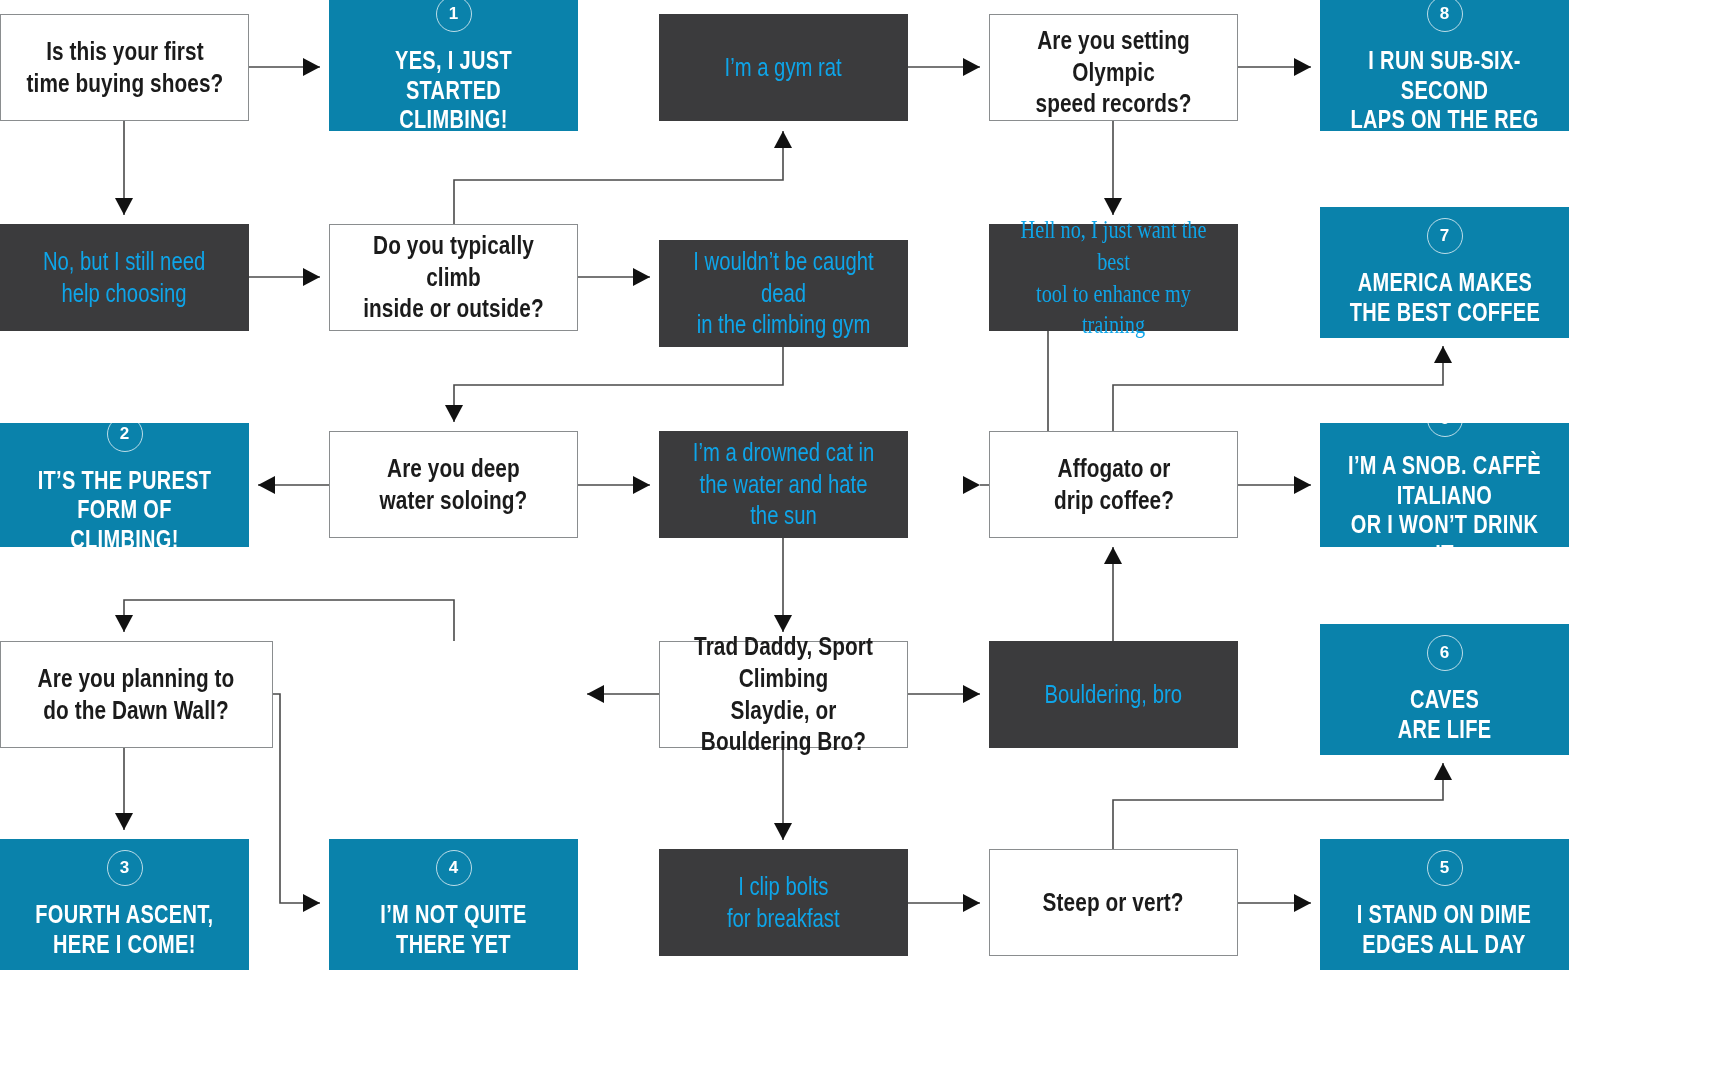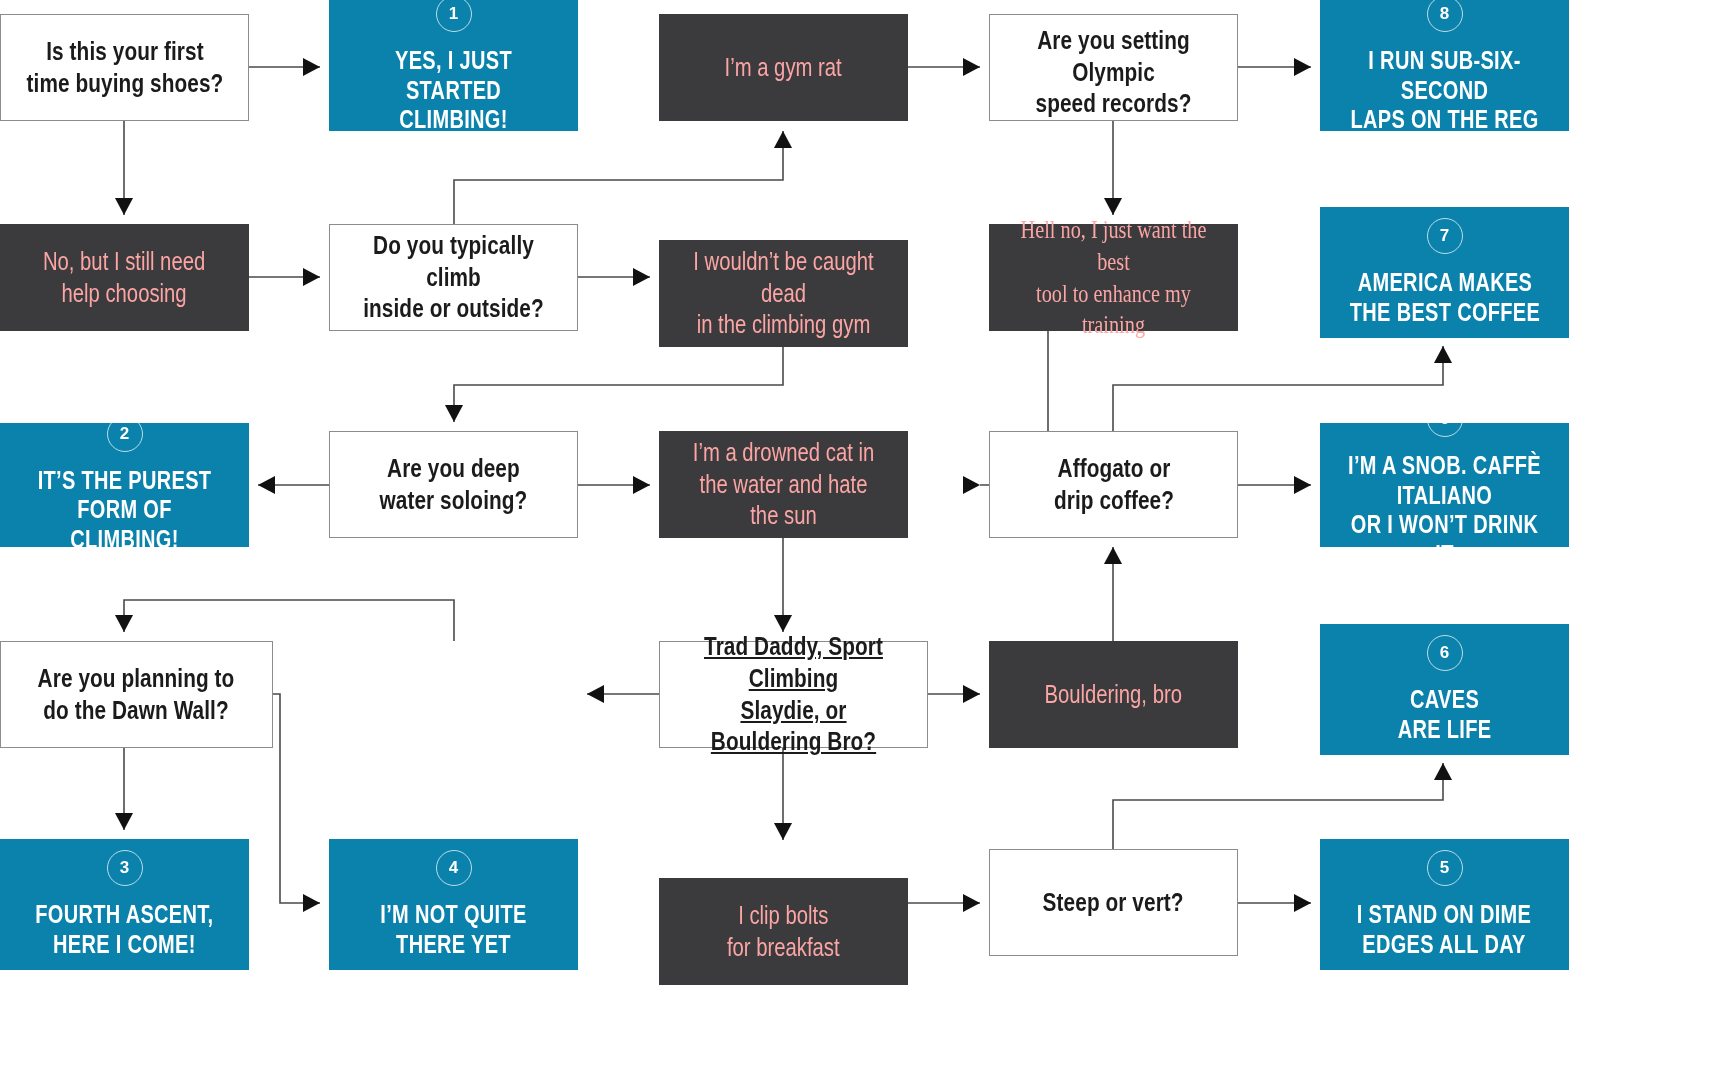--- a/index.html
+++ b/index.html
@@ -48,21 +48,21 @@
     line-height: 1.22;
     font-weight: 700;
     font-stretch: condensed;
     letter-spacing: 0.1px;
     transform: scaleX(0.80);
   }
   
   .node.answer {
     background: #3b3b3d;
     border: none;
-    color: #fca5a5;
+    color: #0ea5e9;
   }
   .node.answer .txt {
     font-size: 26px;
     line-height: 1.22;
     font-weight: 400;
     transform: scaleX(0.78);
   }
   
   .node.result {
     background: #0a82ab;
@@ -259,21 +259,21 @@
     </div>
     <div class="node result" style="left: 1320px; top: 423px; width: 249px; height: 124px;">
       <div class="badge">6</div>
       <div class="txt">I’M A SNOB. CAFFÈ ITALIANO
 OR I WON’T DRINK IT</div>
     </div>
     <div class="node question" style="left: 0px; top: 641px; width: 273px; height: 107px;">
       <div class="txt">Are you planning to
 do the Dawn Wall?</div>
     </div>
-    <div class="node question" style="left: 659px; top: 641px; width: 269px; height: 107px; text-decoration: underline;">
+    <div class="node question" style="left: 659px; top: 641px; width: 249px; height: 107px;">
       <div class="txt">Trad Daddy, Sport Climbing
 Slaydie, or Bouldering Bro?</div>
     </div>
     <div class="node answer" style="left: 989px; top: 641px; width: 249px; height: 107px;">
       <div class="txt">Bouldering, bro</div>
     </div>
     <div class="node result" style="left: 1320px; top: 624px; width: 249px; height: 131px;">
       <div class="badge">6</div>
       <div class="txt">CAVES
 ARE LIFE</div>
@@ -281,21 +281,21 @@
     <div class="node result" style="left: 0px; top: 839px; width: 249px; height: 131px;">
       <div class="badge">3</div>
       <div class="txt">FOURTH ASCENT,
 HERE I COME!</div>
     </div>
     <div class="node result" style="left: 329px; top: 839px; width: 249px; height: 131px;">
       <div class="badge">4</div>
       <div class="txt">I’M NOT QUITE
 THERE YET</div>
     </div>
-    <div class="node answer" style="left: 659px; top: 849px; width: 249px; height: 107px; margin-top: 29px;">
+    <div class="node answer" style="left: 659px; top: 849px; width: 249px; height: 107px;">
       <div class="txt">I clip bolts
 for breakfast</div>
     </div>
     <div class="node question" style="left: 989px; top: 849px; width: 249px; height: 107px; text-align: center;">
       <div class="txt">Steep or vert?</div>
     </div>
     <div class="node result" style="left: 1320px; top: 839px; width: 249px; height: 131px;">
       <div class="badge">5</div>
       <div class="txt">I STAND ON DIME
 EDGES ALL DAY</div>

